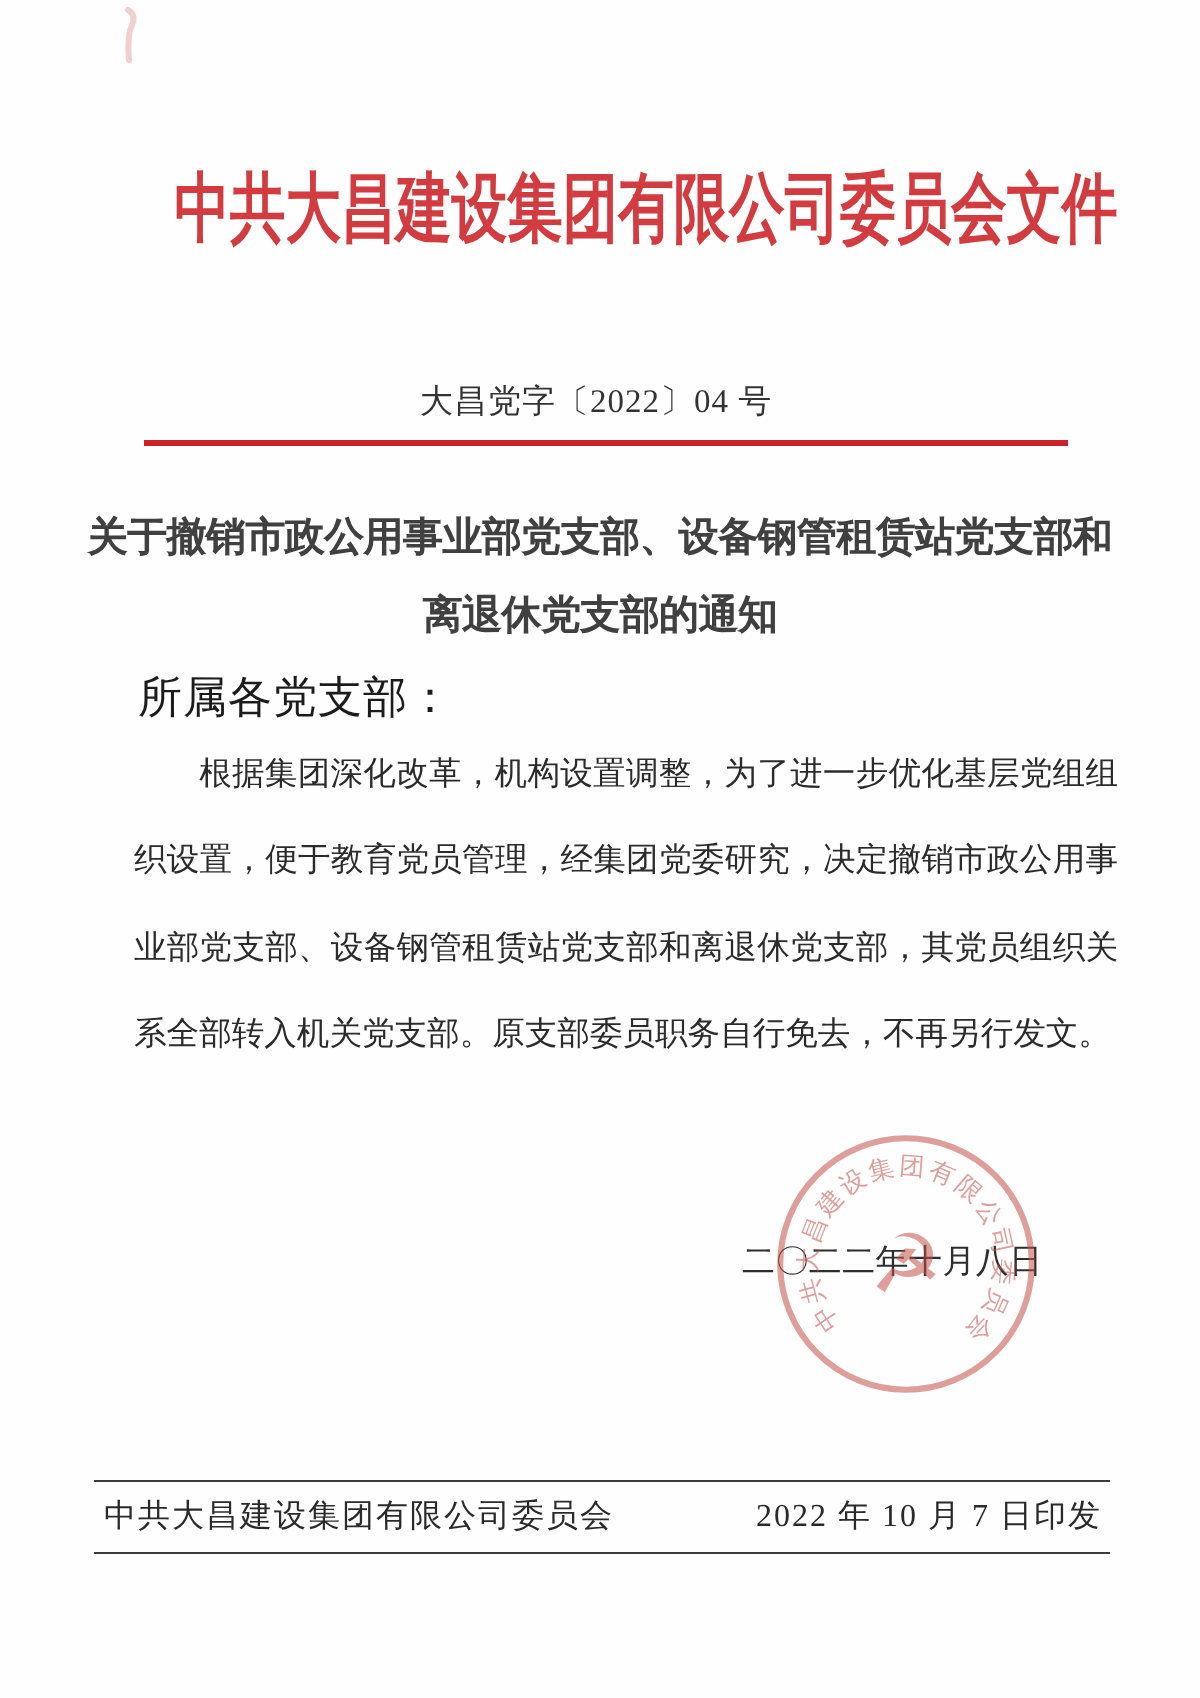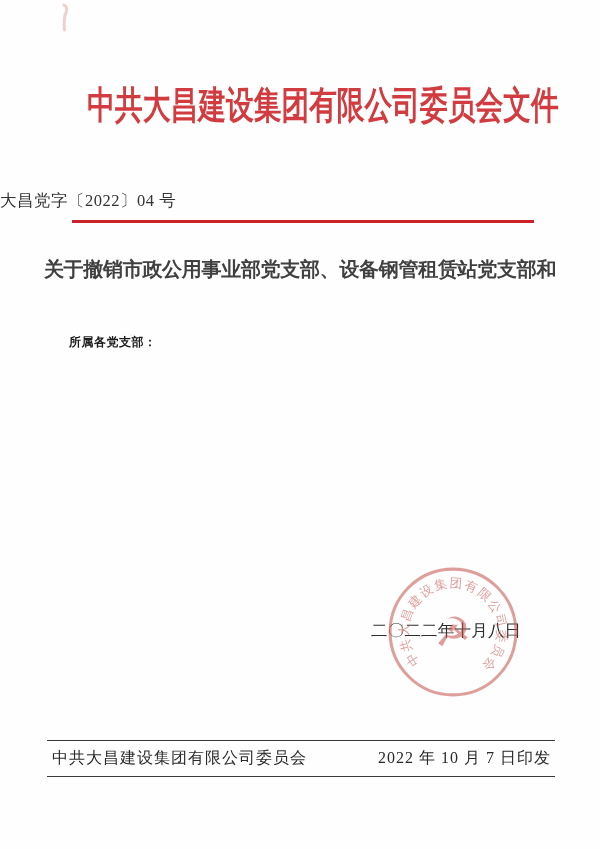--- a/index.html
+++ b/index.html
@@ -26,34 +26,34 @@
     text-align:center;white-space:nowrap;
   }
   .masthead span{
     display:inline-block;
     font-size:38px;font-weight:bold;color:var(--header-red);
     transform:scaleX(.73);transform-origin:center;
     letter-spacing:0px;line-height:46px;
   }
   .doc-number{
     position:absolute;left:0;top:190px;width:596px;
-    text-align:left;font-size:16.5px;color:#333;letter-spacing:.5px;
+    text-align:center;font-size:16.5px;color:#333;letter-spacing:.5px;
   }
   .red-rule{
     position:absolute;left:72px;top:220px;width:462px;height:3px;
     background:var(--line-red);
   }
   .doc-title{
     position:absolute;left:40px;top:250px;width:520px;
     text-align:center;font-weight:bold;font-size:20px;line-height:39px;
     color:#404040;letter-spacing:-0.3px;
   }
   .salutation{
     position:absolute;left:69px;top:334px;
-    font-size:12px;font-weight:bold;color:#1c1c1c;letter-spacing:.5px;
+    font-size:22px;font-weight:normal;color:#1c1c1c;letter-spacing:.5px;
   }
   .body-text{
     position:absolute;left:67px;top:365px;width:492px;
     font-size:16.3px;line-height:43.3px;color:#2b2b2b;
     text-align:justify;text-indent:2em;margin:0;
   }
   .sign-date{
     position:absolute;left:371px;top:620px;width:150px;
     font-size:16.5px;color:#2e2e2e;letter-spacing:0.2px;white-space:nowrap;
     z-index:1;
@@ -86,24 +86,26 @@
   <div class="masthead">
     <span>中共大昌建设集团有限公司委员会文件</span>
   </div>
 
   <div class="doc-number">大昌党字〔2022〕04 号</div>
 
   <div class="red-rule"></div>
 
   <div class="doc-title">
     <div>关于撤销市政公用事业部党支部、设备钢管租赁站党支部和</div>
+    <div>离退休党支部的通知</div>
   </div>
 
   <div class="salutation">所属各党支部：</div>
 
+  <p class="body-text">根据集团深化改革，机构设置调整，为了进一步优化基层党组组织设置，便于教育党员管理，经集团党委研究，决定撤销市政公用事业部党支部、设备钢管租赁站党支部和离退休党支部，其党员组织关系全部转入机关党支部。原支部委员职务自行免去，不再另行发文。</p>
 
   <div class="sign-date">二〇二二年十月八日</div>
 
   <svg class="seal" viewBox="0 0 140 140" aria-hidden="true">
     <circle cx="70" cy="70" r="62" fill="none" style="stroke:var(--seal-red)" stroke-width="3"></circle>
     <defs>
       <path id="sealArc" d="M 38.9 101.1 A 44 44 0 1 1 101.1 101.1" fill="none"></path>
     </defs>
     <text class="ring-text" style="fill:var(--seal-red)">
       <textPath href="#sealArc" startOffset="2">中共大昌建设集团有限公司委员会</textPath>

